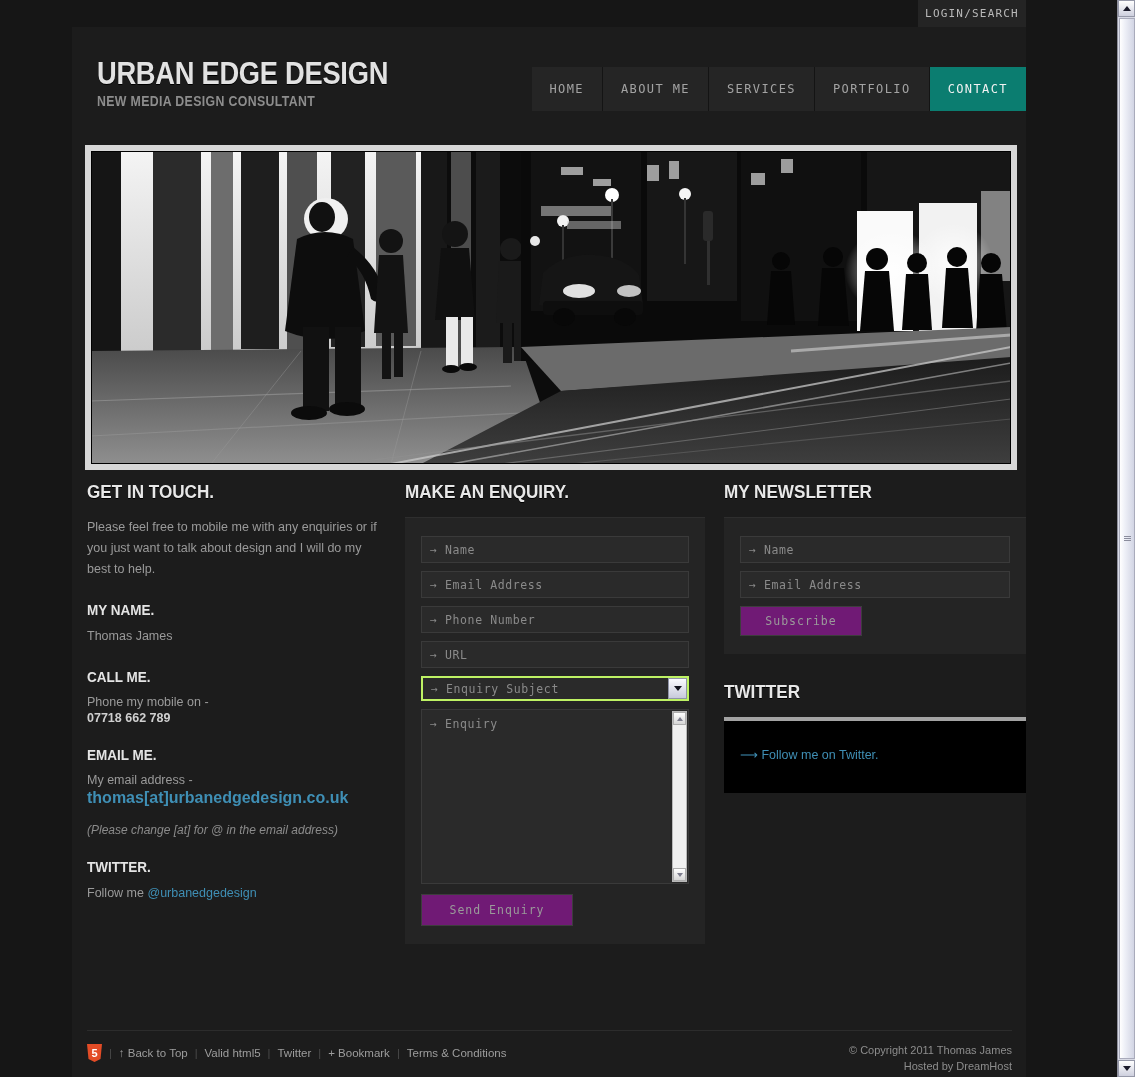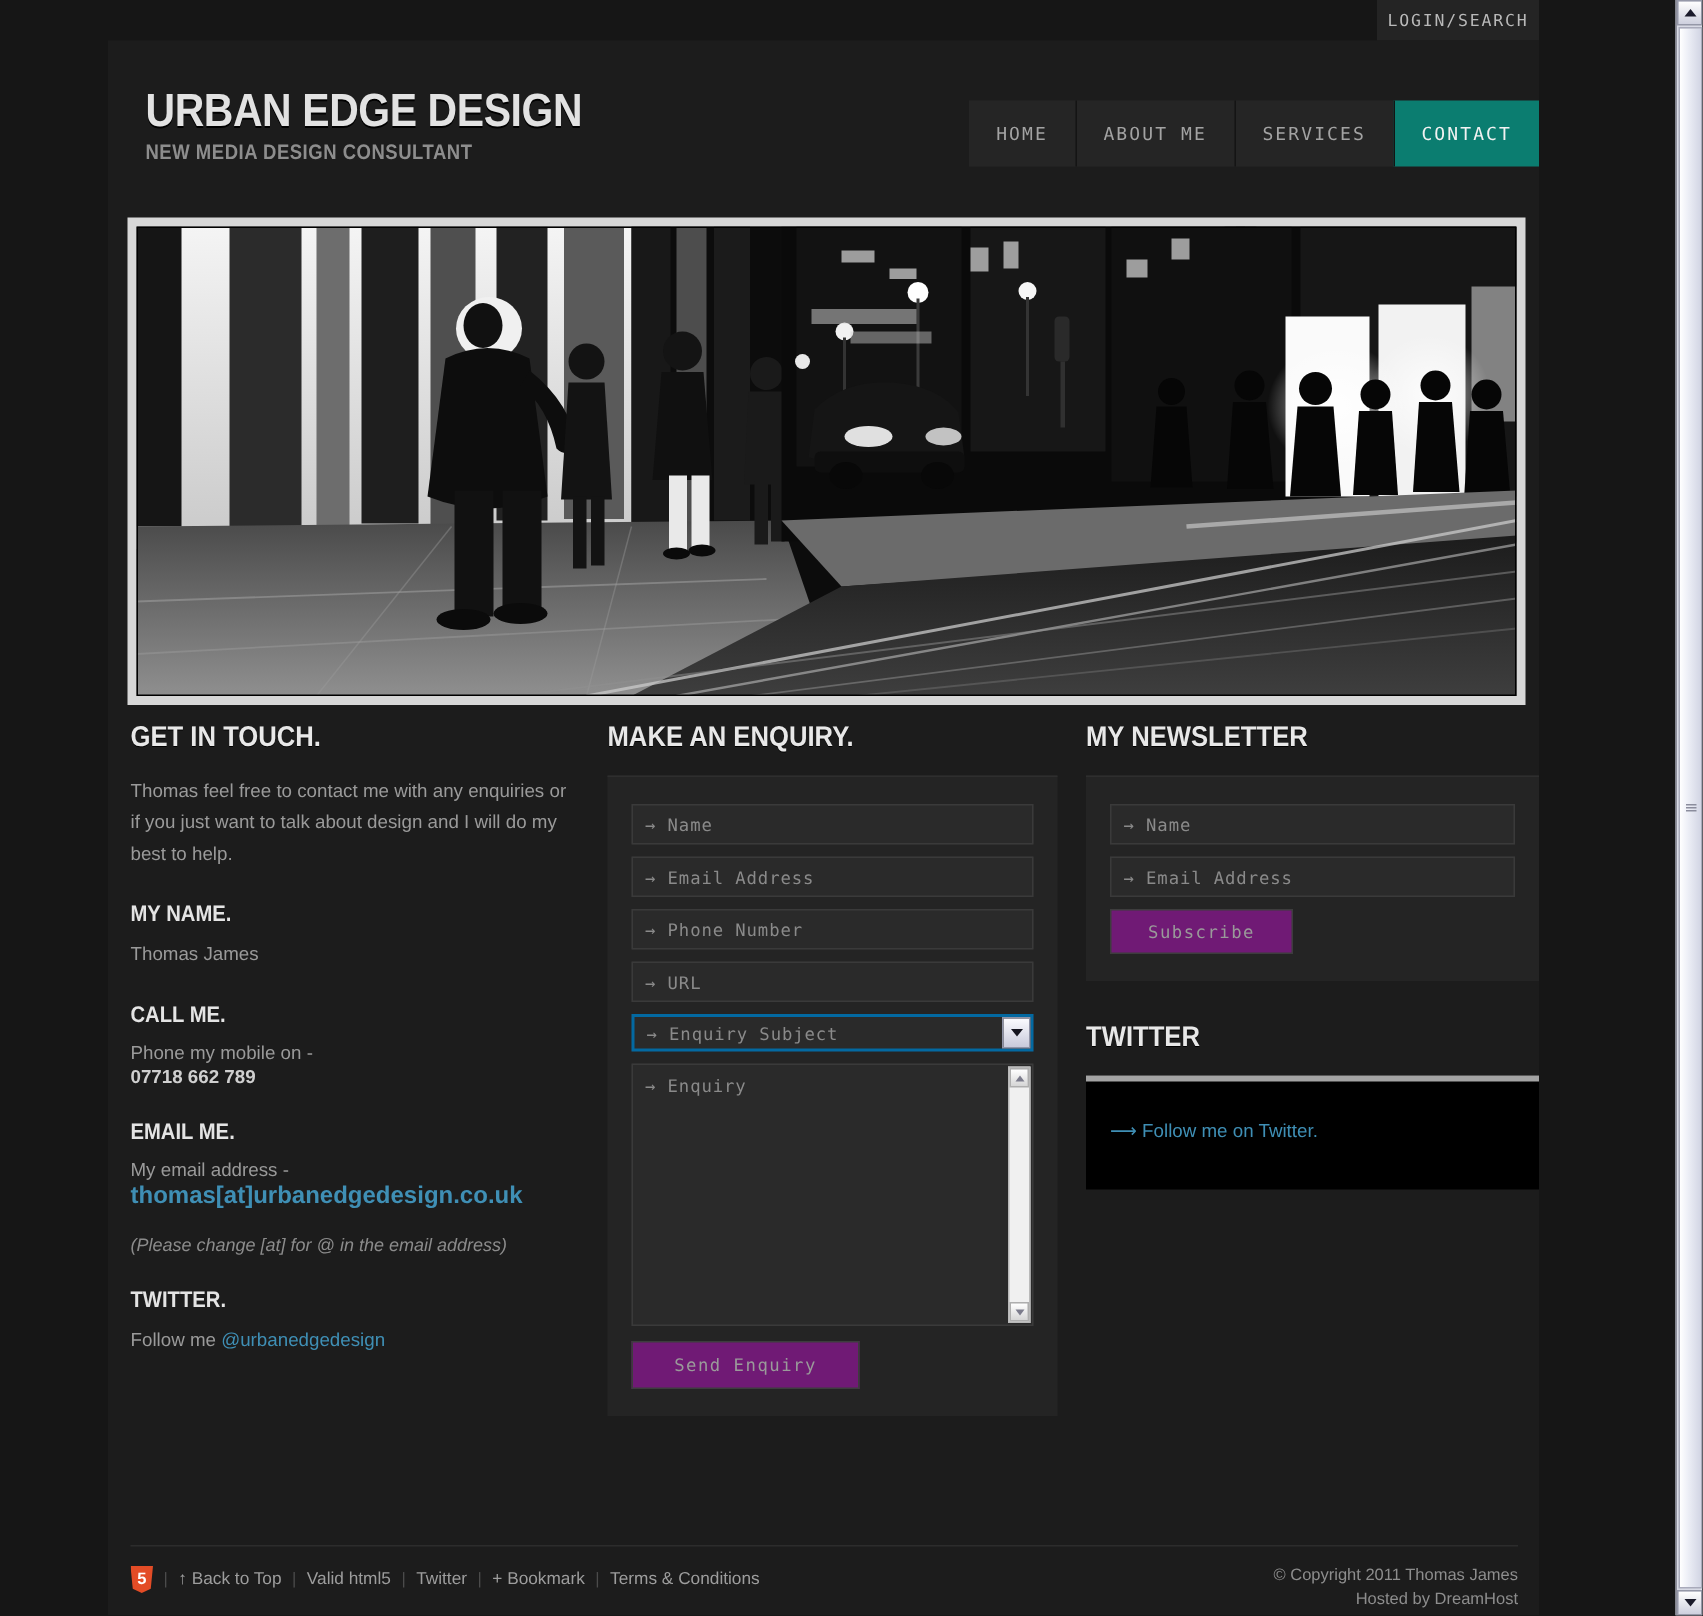--- a/index.html
+++ b/index.html
@@ -148,21 +148,21 @@
     color:#8a8a8a;
     font-family:"DejaVu Sans Mono", monospace;
     font-size:11.5px; letter-spacing:0.6px;
     padding:0 8px; margin-bottom:8px;
     outline:none;
   }
   .field::placeholder { color:#8a8a8a; opacity:1; }
   .selectwrap { position:relative; margin-bottom:8px; }
   select.field {
     margin:0; height:25px; padding-right:20px;
-    border:2px solid #0369a1;
+    border:2px solid #bef264;
     -webkit-appearance:none; appearance:none;
   }
   .sel-btn {
     position:absolute; right:2px; top:2px; width:19px; height:21px;
     background:linear-gradient(#fbfbff,#c8cadb);
     border:1px solid #9094a8;
     display:flex; align-items:center; justify-content:center;
     pointer-events:none;
   }
   .sel-arrow { width:0;height:0;border-left:4px solid transparent;border-right:4px solid transparent;border-top:5px solid #14141f; }
@@ -238,20 +238,21 @@
 
     <div id="header">
       <div id="logo">
         <div id="logo-title">URBAN EDGE DESIGN</div>
         <div id="logo-sub">NEW MEDIA DESIGN CONSULTANT</div>
       </div>
       <nav id="nav">
         <div class="nav-item">HOME</div>
         <div class="nav-item">ABOUT ME</div>
         <div class="nav-item">SERVICES</div>
+        <div class="nav-item">PORTFOLIO</div>
         <div class="nav-item active">CONTACT</div>
       </nav>
     </div>
 
     <div id="hero">
       <div id="hero-img">
         <svg viewBox="0 0 920 313" preserveAspectRatio="none" aria-hidden="true">
           <defs>
             <linearGradient id="skyL" x1="0" y1="0" x2="0" y2="1">
               <stop offset="0" stop-color="#f4f4f4"></stop>
@@ -416,21 +417,21 @@
           <path d="M700 200 L920 184" stroke="#e8e8e8" stroke-width="3" fill="none" opacity=".5"></path>
           <rect x="0" y="0" width="920" height="313" fill="none" stroke="#000" stroke-width="2"></rect>
         </svg>
       </div>
     </div>
 
     <div id="main">
 
       <div class="col" id="col-left">
         <h2 class="sec">GET IN TOUCH.</h2>
-        <p class="body">Thomas feel free to contact me with any enquiries or if you just want to talk about design and I will do my best to help.</p>
+        <p class="body">Please feel free to mobile me with any enquiries or if you just want to talk about design and I will do my best to help.</p>
 
         <h3 class="sub">MY NAME.</h3>
         <p class="body">Thomas James</p>
 
         <h3 class="sub">CALL ME.</h3>
         <p class="body tight">Phone my mobile on -</p>
         <div class="strong-val">07718 662 789</div>
 
         <h3 class="sub">EMAIL ME.</h3>
         <p class="body tight">My email address -</p>

